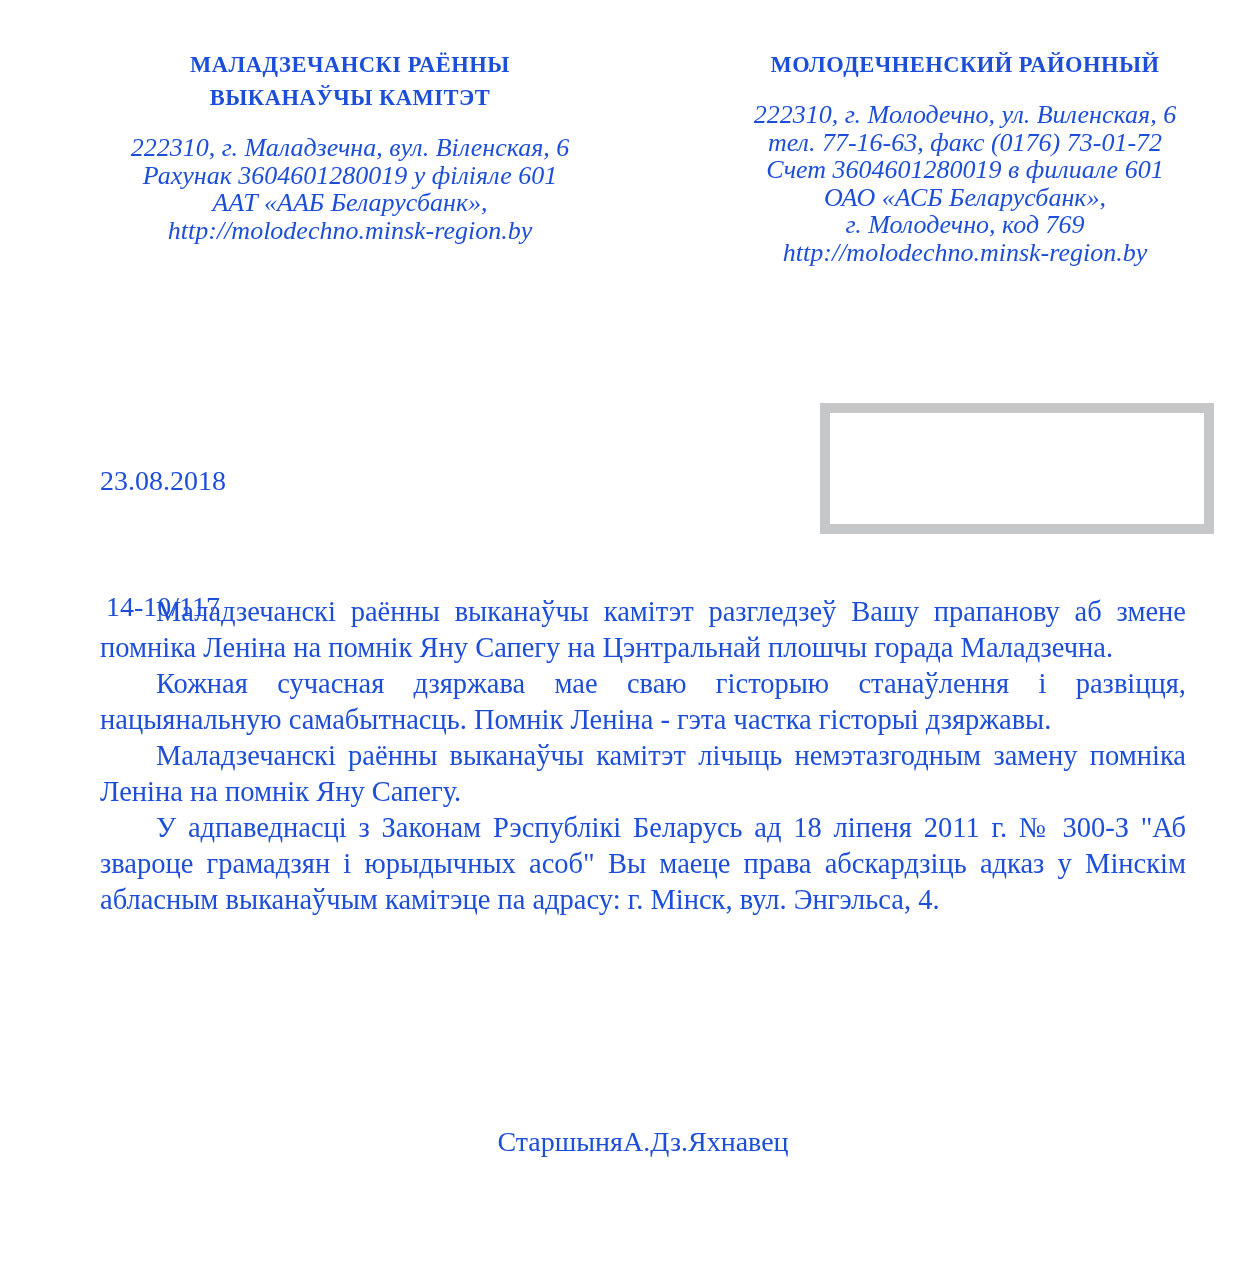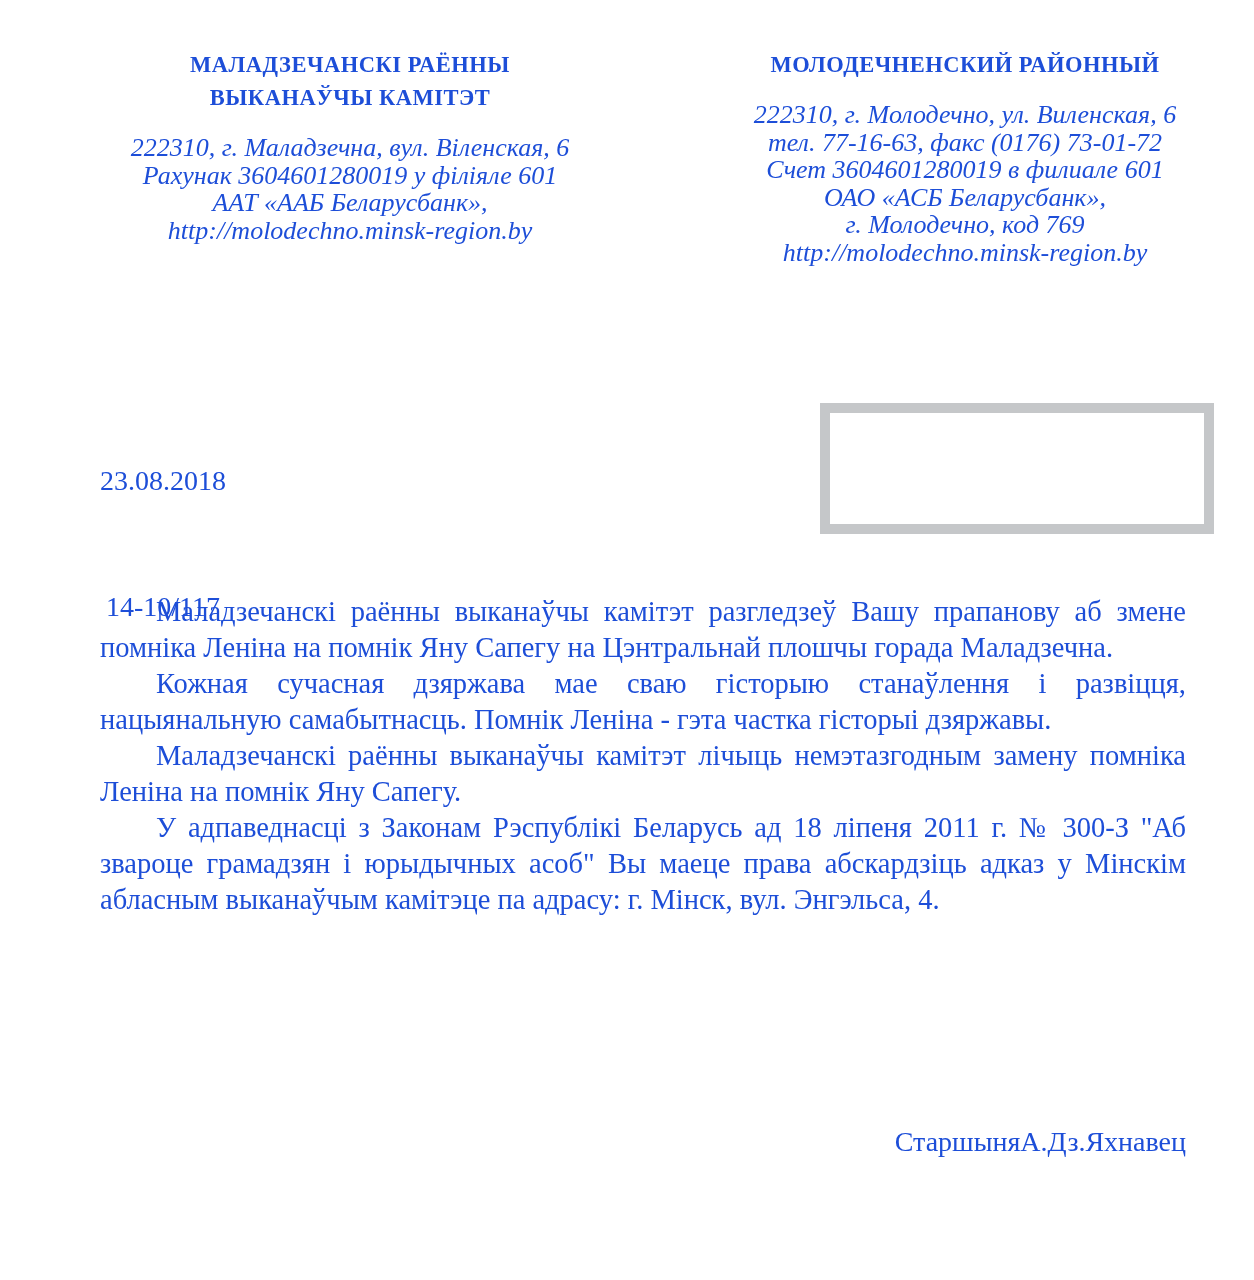--- a/index.html
+++ b/index.html
@@ -62,21 +62,21 @@
     line-height: 36px;
     text-align: justify;
   }
   .body-text p { margin: 0; text-indent: 56px; }
   .signature-row {
     position: absolute;
     left: 100px;
     top: 1126px;
     width: 1086px;
     display: flex;
-    justify-content: flex-end;
+    justify-content: center;
     font-size: 28px;
   }
 </style>
 </head>
 <body>
 
 <div class="page" style="color: #1d4ed8; background: rgb(255, 255, 255);">
 
   <div class="letterhead">
     <div class="org-col left">

